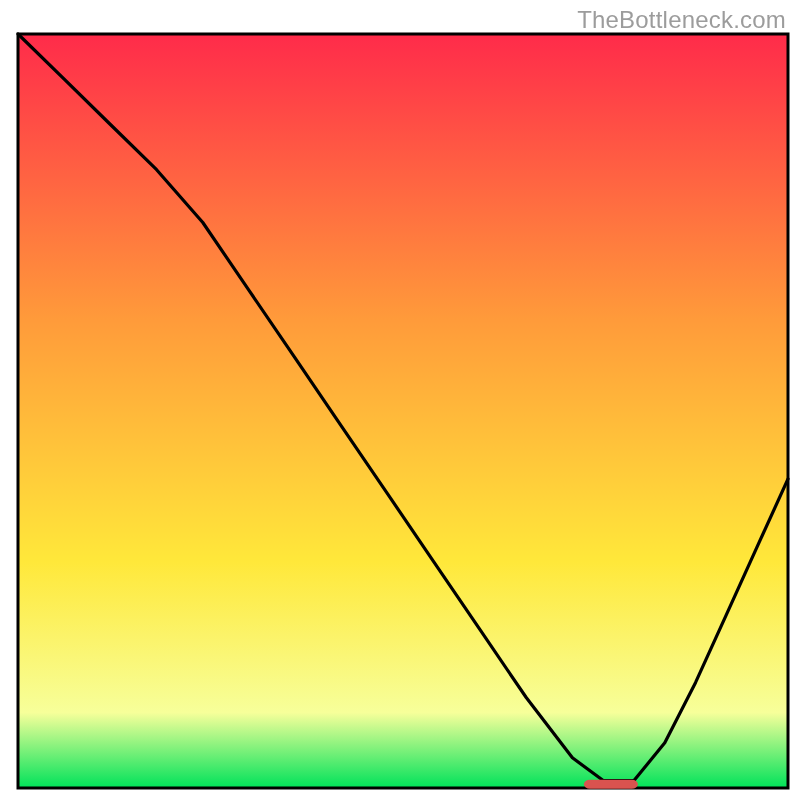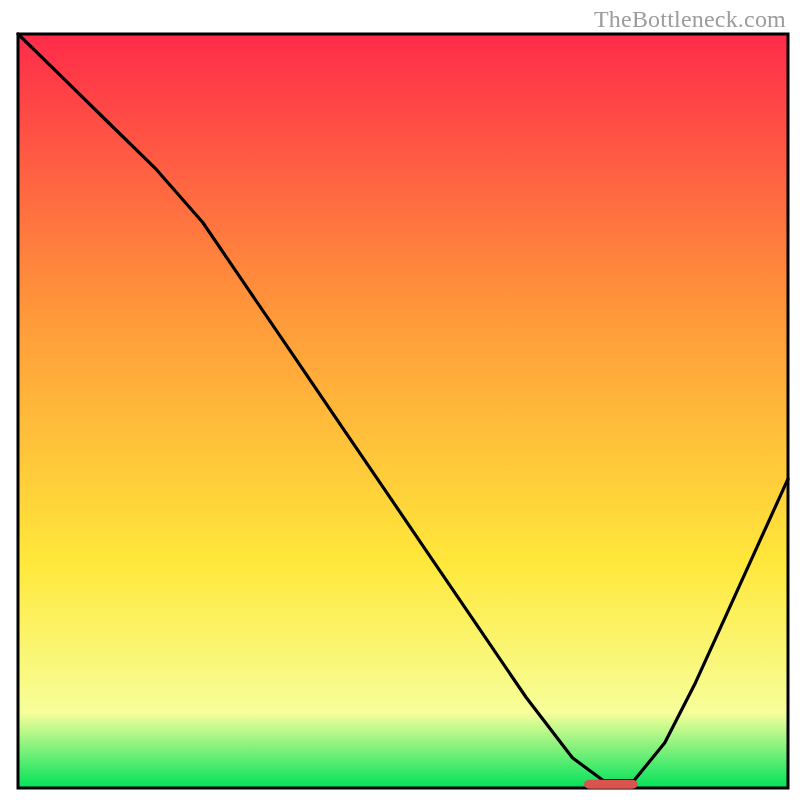--- a/index.html
+++ b/index.html
@@ -7,21 +7,20 @@
     padding: 0;
     width: 800px;
     height: 800px;
     background: #ffffff;
     font-family: Arial, Helvetica, sans-serif;
   }
   .container {
     position: relative;
     width: 800px;
     height: 562px;
-    font-family: Liberation Serif, serif;
   }
   .watermark {
     position: absolute;
     top: 6px;
     right: 14px;
     color: #9c9c9c;
     font-size: 24px;
     font-weight: 400;
     letter-spacing: 0.2px;
     z-index: 10;

